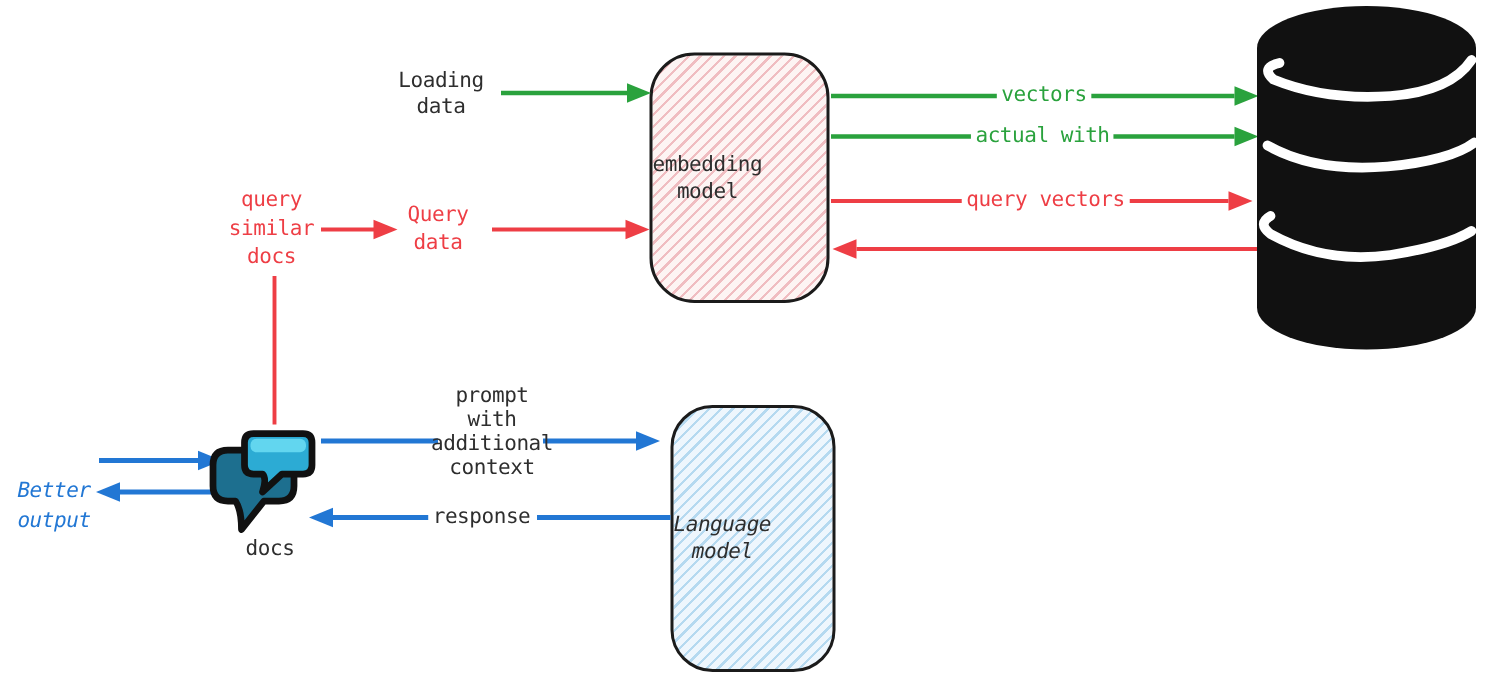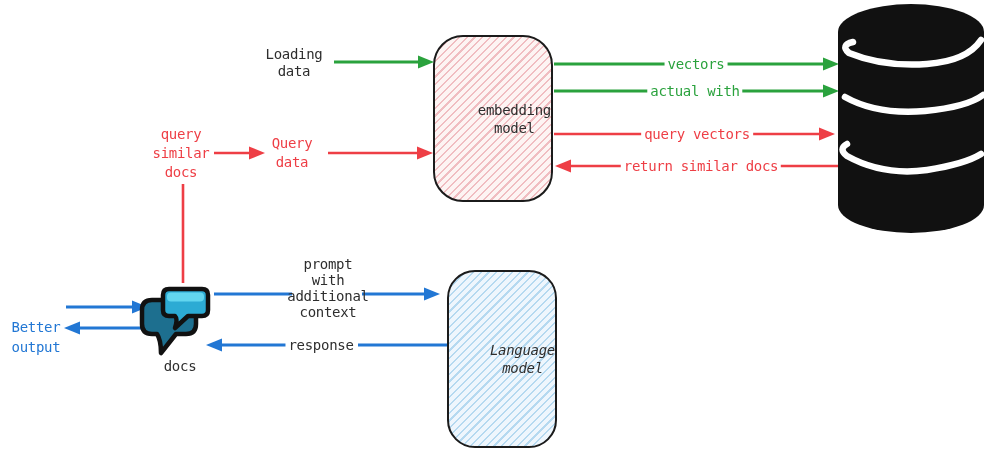--- a/index.html
+++ b/index.html
@@ -11,32 +11,32 @@
   *{box-sizing:border-box;margin:0;padding:0;}
   body{background:#ffffff;font-family:"DejaVu Sans Mono","Liberation Mono",monospace;}
   #stage{position:relative;width:993px;height:460px;background:#ffffff;overflow:hidden;}
   svg.overlay{position:absolute;left:0;top:0;width:993px;height:460px;}
   .gline{stroke:var(--green);stroke-width:3;fill:none;}
   .ghead{fill:var(--green);stroke:none;}
   .rline{stroke:var(--red);stroke-width:2.6;fill:none;}
   .rhead{fill:var(--red);stroke:none;}
   .bline{stroke:var(--blue);stroke-width:3.2;fill:none;}
   .bhead{fill:var(--blue);stroke:none;}
-  .node{position:absolute;display:flex;align-items:center;justify-content:flex-end;
+  .node{position:absolute;display:flex;align-items:center;justify-content:flex-start;
         border:2.6px solid #1b1b1b;color:var(--ink);font-size:14px;line-height:18px;
         text-align:center;white-space:pre-line;letter-spacing:-0.3px;}
   .node-embedding{left:433px;top:35px;width:120px;height:167px;border-radius:30px;
         background:repeating-linear-gradient(135deg,var(--embed-hatch) 0 1.6px,var(--embed-fill) 1.6px 5.5px);}
   .node-language{left:447px;top:270px;width:110px;height:178px;border-radius:28px;
         background:repeating-linear-gradient(135deg,var(--lang-hatch) 0 1.6px,var(--lang-fill) 1.6px 5.5px);font-style:italic;}
   .label{position:absolute;font-size:14px;line-height:20px;color:var(--ink);text-align:center;
         white-space:pre-line;letter-spacing:-0.3px;transform:translate(-50%,-50%);}
   .label.on-line{background:#ffffff;padding:0 3px;line-height:15px;white-space:nowrap;}
   .label.red{color:var(--red);}
-  .label.blue{color:var(--blue);}
+  .label.blue{color:var(--blue);font-style:italic;}
   .lh17{line-height:17px;} .lh19{line-height:19px;} .lh16{line-height:16px;}
 </style>
 </head>
 <body>
 
 <div id="stage">
 
   <div class="node node-embedding"><span>embedding
 model</span></div>
   <div class="node node-language"><span>Language
@@ -116,21 +116,20 @@
       <rect x="27" y="10.5" width="37" height="9" rx="4" fill="var(--agent-light-top)"></rect>
     </g>
   </svg>
 
   <div class="label lh17" style="left:294px;top:63px">Loading
 data</div>
 
   <div class="label on-line" style="left:696px;top:64px;color:var(--green)">vectors</div>
   <div class="label on-line" style="left:695px;top:91px;color:var(--green)">actual with</div>
   <div class="label on-line red" style="left:697px;top:134px">query vectors</div>
-  <div class="label on-line red" style="left:701px;top:166px">return similar docs</div>
 
   <div class="label red lh19" style="left:181px;top:153px">query
 similar
 docs</div>
   <div class="label red lh19" style="left:292px;top:153px">Query
 data</div>
 
   <div class="label blue" style="left:36px;top:337px">Better
 output</div>
 

